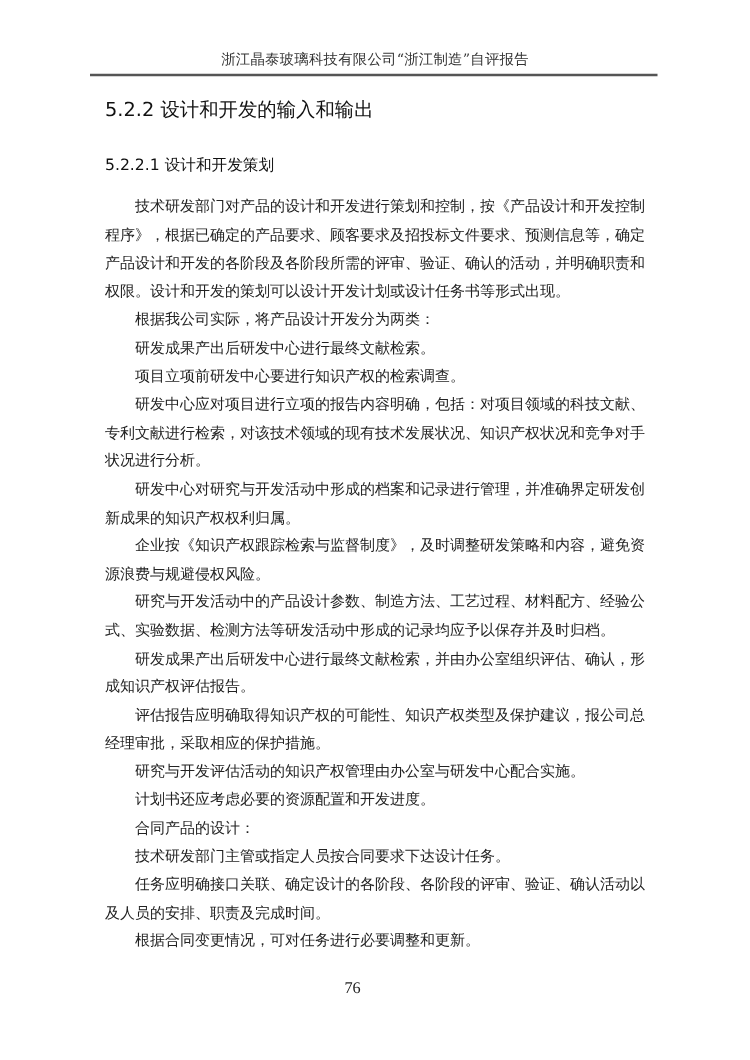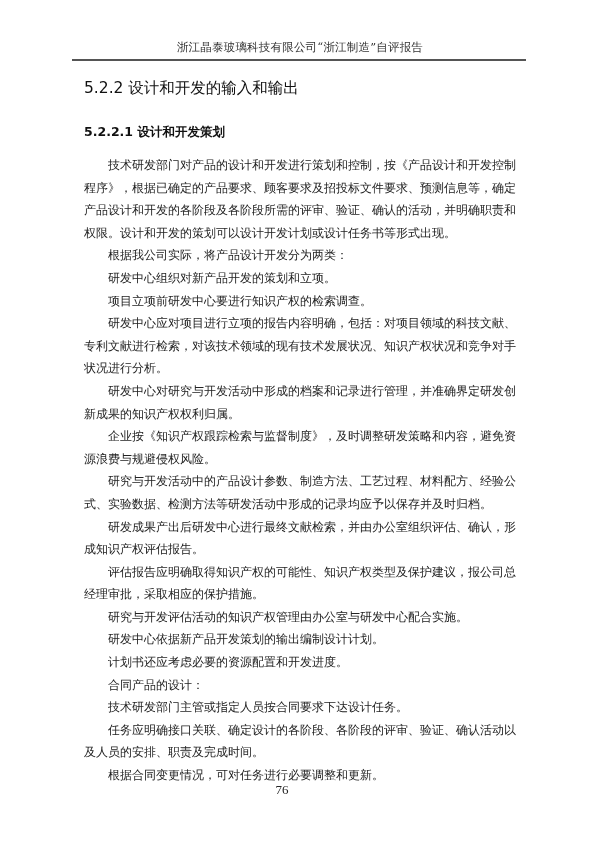--- a/index.html
+++ b/index.html
@@ -5,48 +5,47 @@
   html, body { margin: 0; padding: 0; background: #ffffff; }
   body { width: 600px; height: 848px; position: relative; overflow: hidden;
          font-family: "DejaVu Serif", "Liberation Serif", serif; color: #222; }
   .header-text { position: absolute; top: 40px; left: 0; width: 600px; text-align: center;
                  font-size: 11.5px; color: #333; letter-spacing: 0.2px; }
   .header-rule { position: absolute; top: 59px; left: 72px; width: 454px; height: 0;
                  border-top: 2px solid #555; }
   .h2 { position: absolute; top: 78px; left: 84px; font-family: "DejaVu Sans", "Liberation Sans", sans-serif;
         font-weight: normal; font-size: 15.5px; color: #111; }
   .h3 { position: absolute; top: 124px; left: 84px; font-family: "DejaVu Sans", "Liberation Sans", sans-serif;
-        font-weight: bold; font-size: 12.5px; color: #111; }
+        font-weight: normal; font-size: 12.5px; color: #111; }
   .body { position: absolute; top: 154px; left: 84px; width: 432px; font-size: 12px; line-height: 22.6px; }
   .body p { margin: 0; text-indent: 24px; text-align: justify; }
   .page-num { position: absolute; top: 782px; left: 0; width: 564px; text-align: center;
               font-family: "Liberation Serif", serif; font-size: 13px; color: #222; }
 </style>
 </head>
 <body>
 
 <div class="header-text">浙江晶泰玻璃科技有限公司“浙江制造”自评报告</div>
 <div class="header-rule"></div>
 
 <div class="h2">5.2.2 设计和开发的输入和输出</div>
 <div class="h3">5.2.2.1 设计和开发策划</div>
 
 <div class="body">
   <p>技术研发部门对产品的设计和开发进行策划和控制，按《产品设计和开发控制程序》，根据已确定的产品要求、顾客要求及招投标文件要求、预测信息等，确定产品设计和开发的各阶段及各阶段所需的评审、验证、确认的活动，并明确职责和权限。设计和开发的策划可以设计开发计划或设计任务书等形式出现。</p>
   <p>根据我公司实际，将产品设计开发分为两类：</p>
-  <p>研发中心组织对新产品开发的策划和立项。</p>
+  <p>研发成果产出后研发中心进行最终文献检索。</p>
   <p>项目立项前研发中心要进行知识产权的检索调查。</p>
   <p>研发中心应对项目进行立项的报告内容明确，包括：对项目领域的科技文献、专利文献进行检索，对该技术领域的现有技术发展状况、知识产权状况和竞争对手状况进行分析。</p>
   <p>研发中心对研究与开发活动中形成的档案和记录进行管理，并准确界定研发创新成果的知识产权权利归属。</p>
   <p>企业按《知识产权跟踪检索与监督制度》，及时调整研发策略和内容，避免资源浪费与规避侵权风险。</p>
   <p>研究与开发活动中的产品设计参数、制造方法、工艺过程、材料配方、经验公式、实验数据、检测方法等研发活动中形成的记录均应予以保存并及时归档。</p>
   <p>研发成果产出后研发中心进行最终文献检索，并由办公室组织评估、确认，形成知识产权评估报告。</p>
   <p>评估报告应明确取得知识产权的可能性、知识产权类型及保护建议，报公司总经理审批，采取相应的保护措施。</p>
   <p>研究与开发评估活动的知识产权管理由办公室与研发中心配合实施。</p>
-  <p>研发中心依据新产品开发策划的输出编制设计计划。</p>
   <p>计划书还应考虑必要的资源配置和开发进度。</p>
   <p>合同产品的设计：</p>
   <p>技术研发部门主管或指定人员按合同要求下达设计任务。</p>
   <p>任务应明确接口关联、确定设计的各阶段、各阶段的评审、验证、确认活动以及人员的安排、职责及完成时间。</p>
   <p>根据合同变更情况，可对任务进行必要调整和更新。</p>
 </div>
 
 <div class="page-num">76</div>
 
 </body></html>

